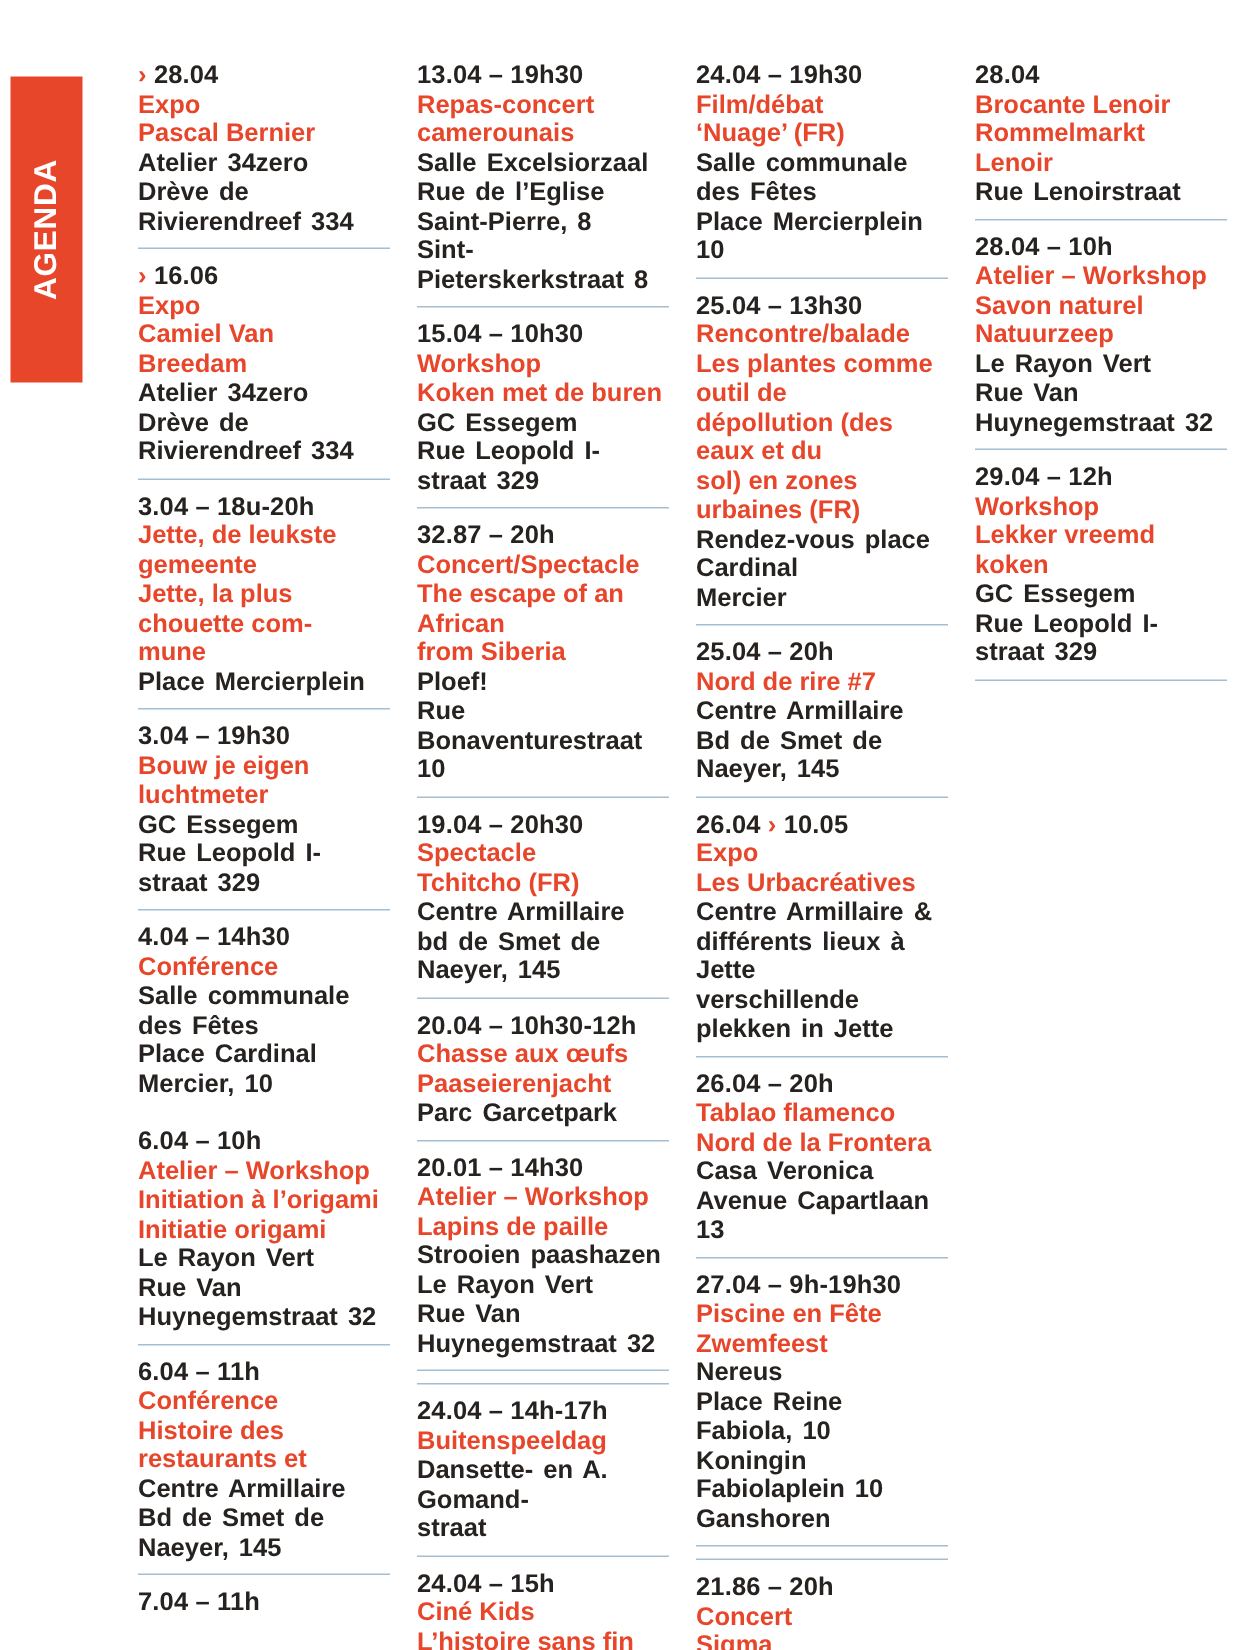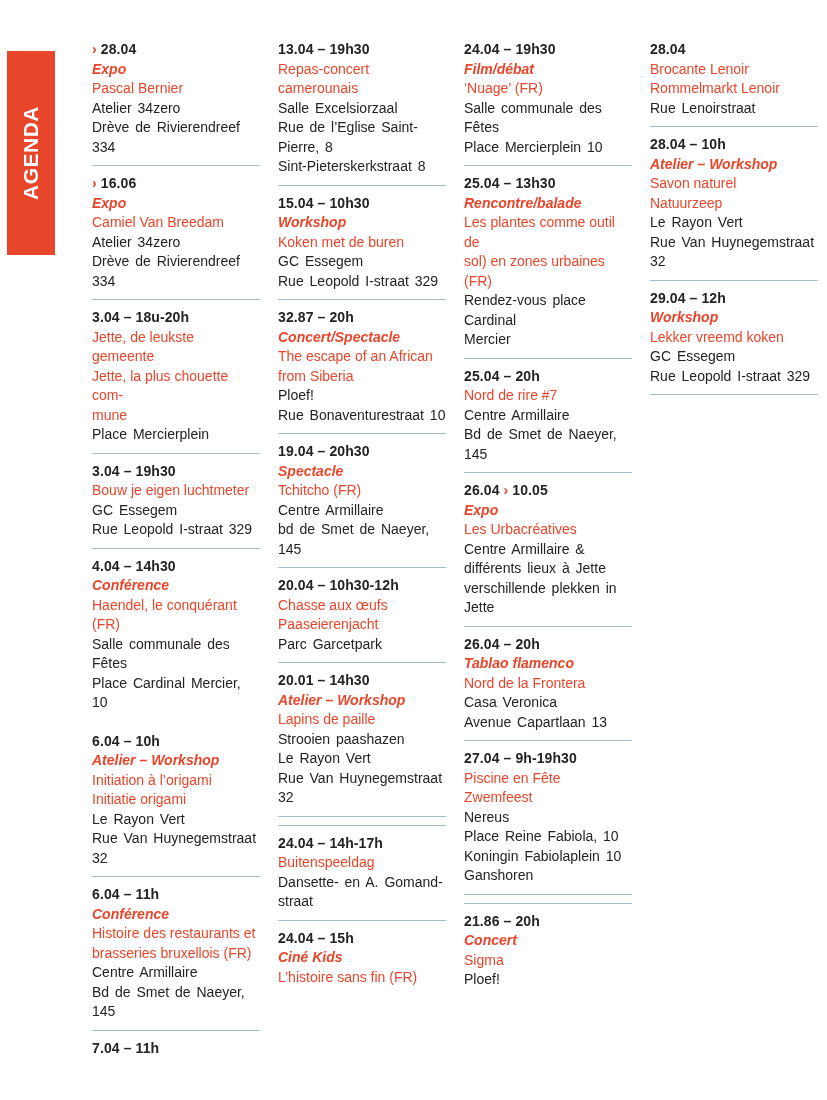--- a/index.html
+++ b/index.html
@@ -25,26 +25,26 @@
   .agenda-tab span{
     transform:rotate(-90deg);
     color:#fff;font-weight:bold;font-size:21px;letter-spacing:.5px;
     white-space:nowrap;
   }
   .columns{
     position:absolute;left:92px;top:40px;
     display:flex;gap:18px;
   }
   .col{width:168px;flex:0 0 168px;}
-  .event{font-size:14px;line-height:19.5px;}
+  .event{font-size:17px;line-height:19.5px;}
   .date{font-weight:bold;color:var(--dark);letter-spacing:.1px;}
   .date .chevron{color:var(--red);font-weight:bold;}
-  .category{font-weight:bold;font-style:italic;color:var(--red);}
-  .title{font-weight:normal;color:var(--red);}
-  .detail{color:var(--dark);word-spacing:2px;}
+  .category{font-weight:bold;color:var(--red);}
+  .title{font-weight:bold;color:var(--red);}
+  .detail{color:var(--dark);word-spacing:2px;font-weight:bold;}
   .sep{height:1px;background:var(--sep);margin:8px 0;}
   .gap{height:19px;}
 </style>
 </head>
 <body>
 
 <div class="page">
   <div class="agenda-tab">
     <span>AGENDA</span>
   </div>
@@ -77,39 +77,37 @@
         <div class="event">
           <div class="date"><span>3.04 – 19h30</span></div>
           <div class="title">Bouw je eigen luchtmeter</div>
           <div class="detail">GC Essegem</div>
           <div class="detail">Rue Leopold I-straat 329</div>
         </div>
         <div class="sep"></div>
         <div class="event">
           <div class="date"><span>4.04 – 14h30</span></div>
           <div class="category">Conférence</div>
-          <div class="title">Haendel, le conquérant (FR)</div>
           <div class="detail">Salle communale des Fêtes</div>
           <div class="detail">Place Cardinal Mercier, 10</div>
         </div>
         <div class="gap"></div>
         <div class="event">
           <div class="date"><span>6.04 – 10h</span></div>
           <div class="category">Atelier – Workshop</div>
           <div class="title">Initiation à l’origami</div>
           <div class="title">Initiatie origami</div>
           <div class="detail">Le Rayon Vert</div>
           <div class="detail">Rue Van Huynegemstraat 32</div>
         </div>
         <div class="sep"></div>
         <div class="event">
           <div class="date"><span>6.04 – 11h</span></div>
           <div class="category">Conférence</div>
           <div class="title">Histoire des restaurants et</div>
-          <div class="title">brasseries bruxellois (FR)</div>
           <div class="detail">Centre Armillaire</div>
           <div class="detail">Bd de Smet de Naeyer, 145</div>
         </div>
         <div class="sep"></div>
         <div class="event">
           <div class="date"><span>7.04 – 11h</span></div>
         </div>
       </div>
       <div class="col">
         <div class="event">
@@ -181,20 +179,21 @@
           <div class="category">Film/débat</div>
           <div class="title">‘Nuage’ (FR)</div>
           <div class="detail">Salle communale des Fêtes</div>
           <div class="detail">Place Mercierplein 10</div>
         </div>
         <div class="sep"></div>
         <div class="event">
           <div class="date"><span>25.04 – 13h30</span></div>
           <div class="category">Rencontre/balade</div>
           <div class="title">Les plantes comme outil de</div>
+          <div class="title">dépollution (des eaux et du</div>
           <div class="title">sol) en zones urbaines (FR)</div>
           <div class="detail">Rendez-vous place Cardinal</div>
           <div class="detail">Mercier</div>
         </div>
         <div class="sep"></div>
         <div class="event">
           <div class="date"><span>25.04 – 20h</span></div>
           <div class="title">Nord de rire #7</div>
           <div class="detail">Centre Armillaire</div>
           <div class="detail">Bd de Smet de Naeyer, 145</div>

